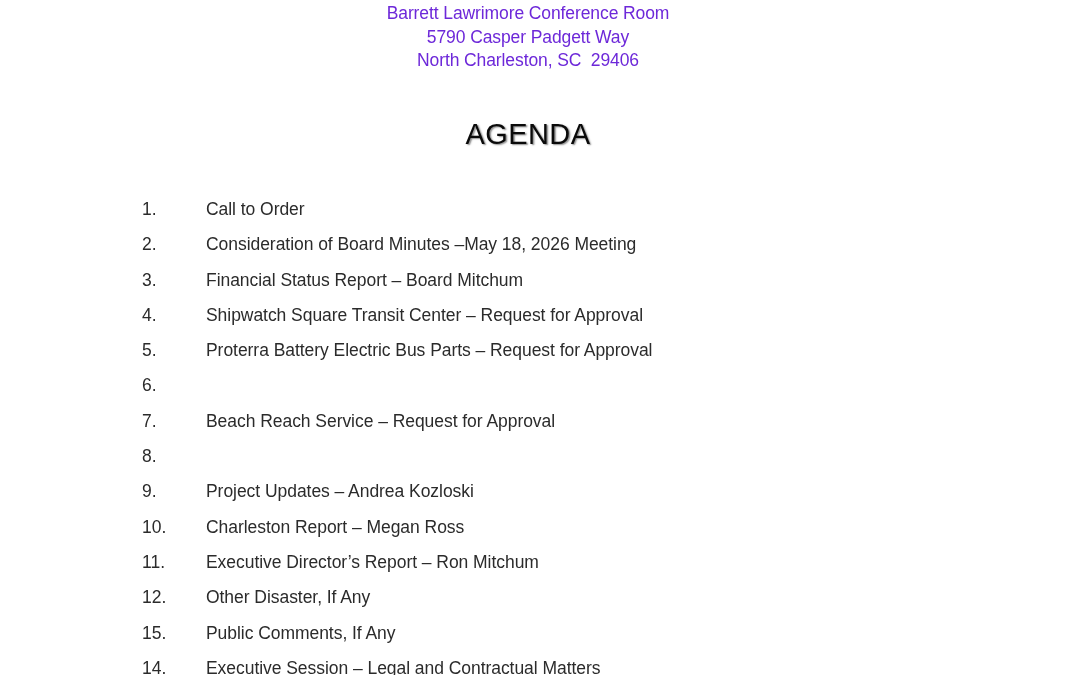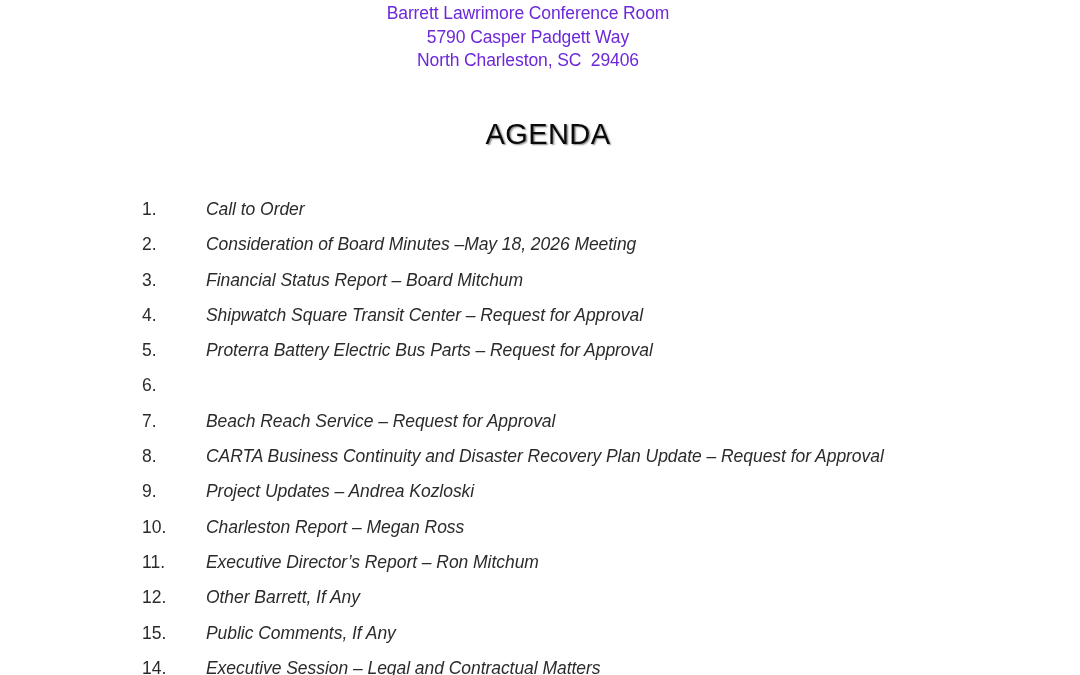--- a/index.html
+++ b/index.html
@@ -39,21 +39,20 @@
     white-space: pre;
   }
 
   
   .agenda-title-wrap {
     position: absolute;
     top: 117px;
     left: 0;
     width: 1056px;
     text-align: center;
-    padding-left: 20px;
   }
   .agenda-title {
     display: inline-block;
     font-size: 29px;
     line-height: 34px;
     font-weight: 400;
     color: #0a0a0a;
     letter-spacing: 0.4px;
     text-shadow: 1.4px 1.4px 1.6px rgba(120,120,120,0.85);
   }
@@ -79,21 +78,20 @@
     color: #2b2b2b;
   }
   .item-text {
     position: absolute;
     left: 64px;
     top: 0;
     font-size: 17.5px;
     line-height: 20px;
     color: #2b2b2b;
     letter-spacing: -0.05px;
-    font-style: italic;
   }
 </style>
 </head>
 <body>
 
 <div class="page">
 
   <div class="header-block">
     <div class="header-line">Barrett Lawrimore Conference Room</div>
     <div class="header-line">5790 Casper Padgett Way</div>
@@ -135,41 +133,40 @@
       <span class="item-number">6.</span>
     </div>
 
     <div class="agenda-item">
       <span class="item-number">7.</span>
       <span class="item-text">Beach Reach Service – Request for Approval</span>
     </div>
 
     <div class="agenda-item">
       <span class="item-number">8.</span>
-      <span class="item-text">CARTA Business Continuity and Disaster Recovery Plan Update – Request for Approval</span>
     </div>
 
     <div class="agenda-item">
       <span class="item-number">9.</span>
       <span class="item-text">Project Updates – Andrea Kozloski</span>
     </div>
 
     <div class="agenda-item">
       <span class="item-number">10.</span>
       <span class="item-text">Charleston Report – Megan Ross</span>
     </div>
 
     <div class="agenda-item">
       <span class="item-number">11.</span>
       <span class="item-text">Executive Director’s Report – Ron Mitchum</span>
     </div>
 
     <div class="agenda-item">
       <span class="item-number">12.</span>
-      <span class="item-text">Other Barrett, If Any</span>
+      <span class="item-text">Other Disaster, If Any</span>
     </div>
 
     <div class="agenda-item">
       <span class="item-number">15.</span>
       <span class="item-text">Public Comments, If Any</span>
     </div>
 
     <div class="agenda-item">
       <span class="item-number">14.</span>
       <span class="item-text">Executive Session – Legal and Contractual Matters</span>

